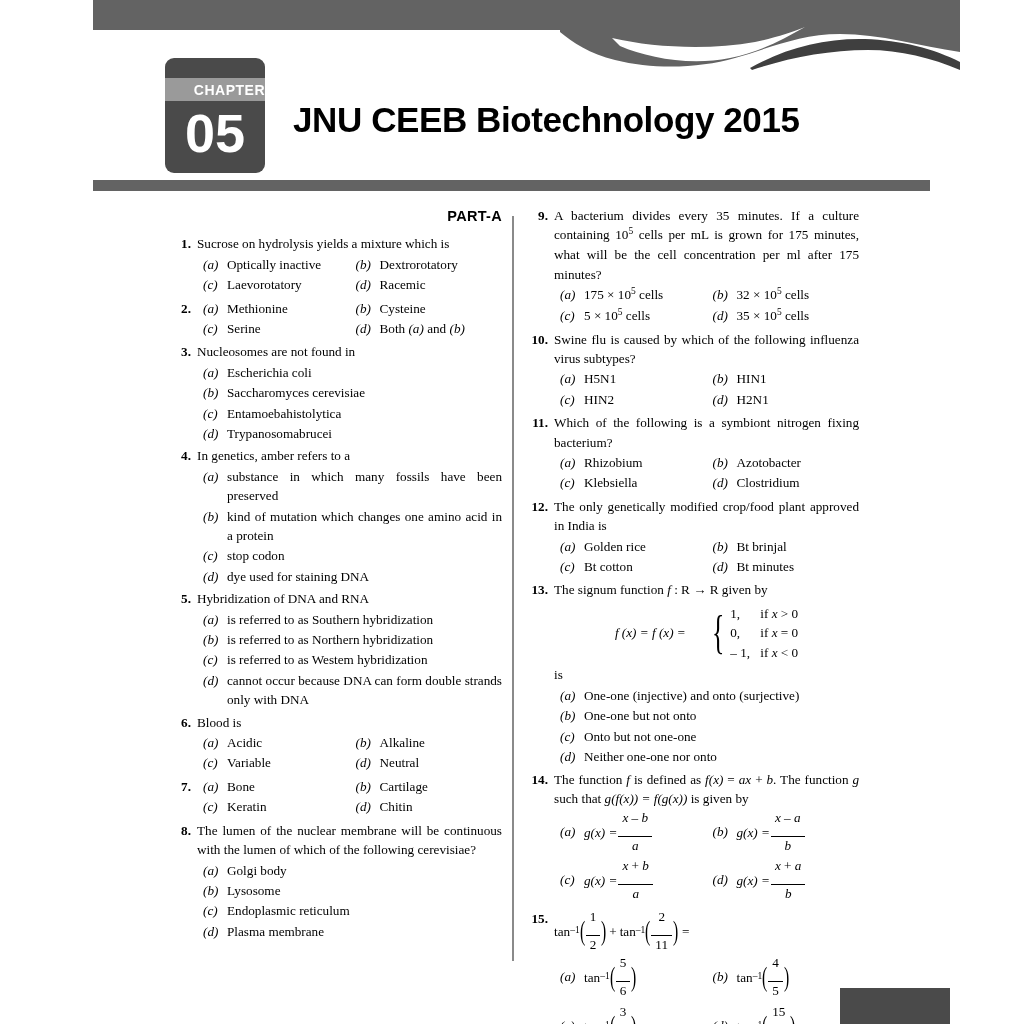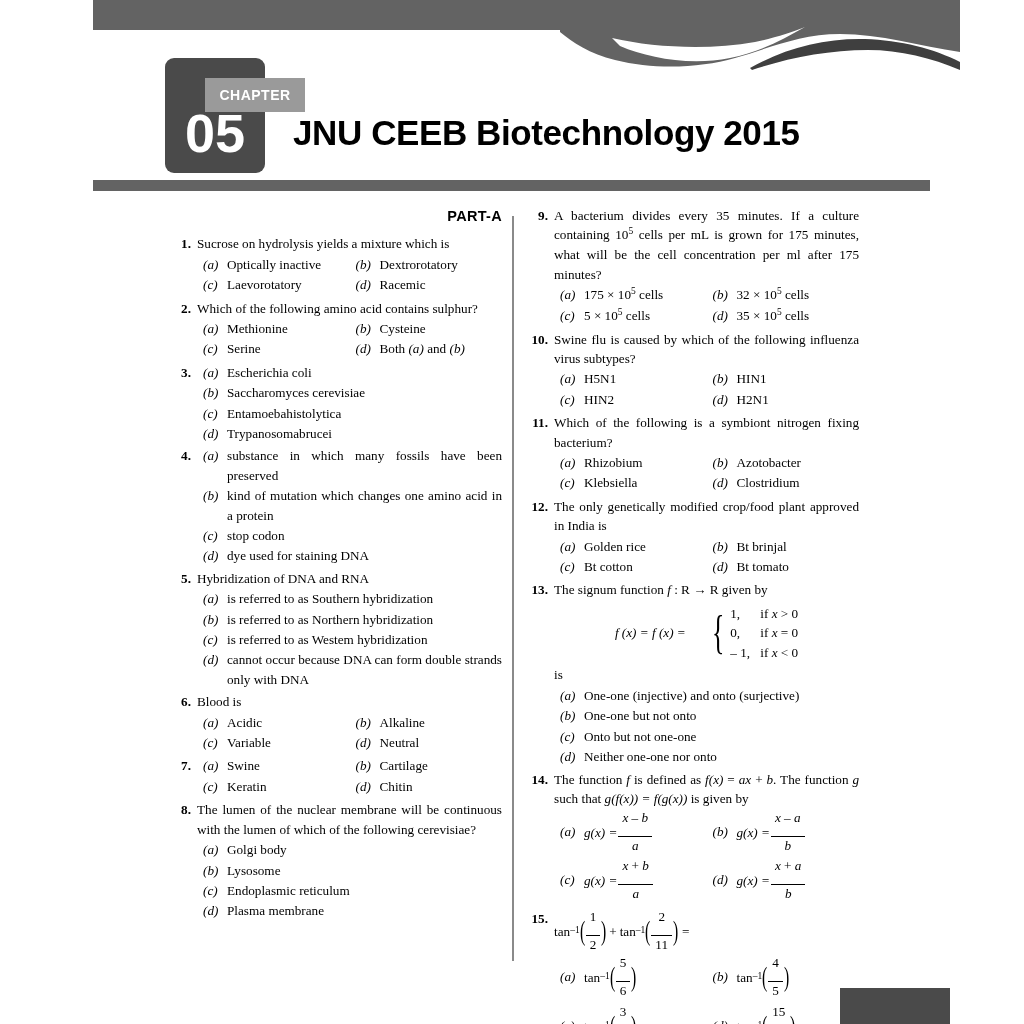--- a/index.html
+++ b/index.html
@@ -40,26 +40,25 @@
     width: 100px;
     height: 115px;
     background: #4a4a4a;
     border-radius: 9px;
   }
   .chapter-badge .band {
     position: absolute;
     left: 0;
     top: 20px;
     width: 100px;
-    height: 34px;
+    height: 23px;
     background: #9a9a9a;
     display: flex;
     align-items: center;
-    justify-content: center;
-    margin-left: 40px;
+    justify-content: flex-end;
   }
   .chapter-badge .band span {
     font-family: "Liberation Sans", sans-serif;
     font-size: 14px;
     font-weight: bold;
     color: #ffffff;
     letter-spacing: 0.5px;
   }
   .chapter-badge .num {
     position: absolute;
@@ -69,21 +68,21 @@
     text-align: center;
     font-family: "Liberation Sans", sans-serif;
     font-size: 54px;
     font-weight: bold;
     color: #ffffff;
     line-height: 58px;
   }
   .exam-title {
     position: absolute;
     left: 293px;
-    top: 113px;
+    top: 100px;
     font-family: "Liberation Sans", sans-serif;
     font-size: 35px;
     font-weight: bold;
     color: #000000;
     letter-spacing: -0.4px;
     white-space: nowrap;
   }
   .title-rule {
     position: absolute;
     left: 93px;
@@ -338,21 +337,20 @@
           </div>
         <div class="opt">
             <span class="olab">(d)</span>
             <span class="otext">Racemic</span>
           </div>
       </div>
     </div>
 
     <div class="q">
       <span class="qnum">2.</span>
-      <span class="qtext">Which of the following amino acid contains sulphur?</span>
       <div class="opts two-col">
         <div class="opt">
             <span class="olab">(a)</span>
             <span class="otext">Methionine</span>
           </div>
         <div class="opt">
             <span class="olab">(b)</span>
             <span class="otext">Cysteine</span>
           </div>
         <div class="opt">
@@ -361,20 +359,21 @@
           </div>
         <div class="opt">
             <span class="olab">(d)</span>
             <span class="otext"><span>Both </span><span class="it">(a)</span><span> and </span><span class="it">(b)</span></span>
           </div>
       </div>
     </div>
 
     <div class="q">
       <span class="qnum">3.</span>
+      <span class="qtext">Nucleosomes are not found in</span>
       <div class="opts">
         <div class="opt">
             <span class="olab">(a)</span>
             <span class="otext">Escherichia coli</span>
           </div>
         <div class="opt">
             <span class="olab">(b)</span>
             <span class="otext">Saccharomyces cerevisiae</span>
           </div>
         <div class="opt">
@@ -383,20 +382,21 @@
           </div>
         <div class="opt">
             <span class="olab">(d)</span>
             <span class="otext">Trypanosomabrucei</span>
           </div>
       </div>
     </div>
 
     <div class="q">
       <span class="qnum">4.</span>
+      <span class="qtext">In genetics, amber refers to a</span>
       <div class="opts">
         <div class="opt just">
             <span class="olab">(a)</span>
             <span class="otext">substance in which many fossils have been preserved</span>
           </div>
         <div class="opt just">
             <span class="olab">(b)</span>
             <span class="otext">kind of mutation which changes one amino acid in a protein</span>
           </div>
         <div class="opt">
@@ -454,21 +454,21 @@
             <span class="otext">Neutral</span>
           </div>
       </div>
     </div>
 
     <div class="q">
       <span class="qnum">7.</span>
       <div class="opts two-col">
         <div class="opt">
             <span class="olab">(a)</span>
-            <span class="otext">Swine</span>
+            <span class="otext">Bone</span>
           </div>
         <div class="opt">
             <span class="olab">(b)</span>
             <span class="otext">Cartilage</span>
           </div>
         <div class="opt">
             <span class="olab">(c)</span>
             <span class="otext">Keratin</span>
           </div>
         <div class="opt">
@@ -585,21 +585,21 @@
         <div class="opt">
             <span class="olab">(b)</span>
             <span class="otext">Bt brinjal</span>
           </div>
         <div class="opt">
             <span class="olab">(c)</span>
             <span class="otext">Bt cotton</span>
           </div>
         <div class="opt">
             <span class="olab">(d)</span>
-            <span class="otext">Bt tomato</span>
+            <span class="otext">Bt minutes</span>
           </div>
       </div>
     </div>
 
     <div class="q nojust">
       <span class="qnum">13.</span>
       <span class="qtext"><span>The signum function </span><span class="mvar">f</span><span> : R → R given by</span></span>
     </div>
 
     <div class="piecewise math">

